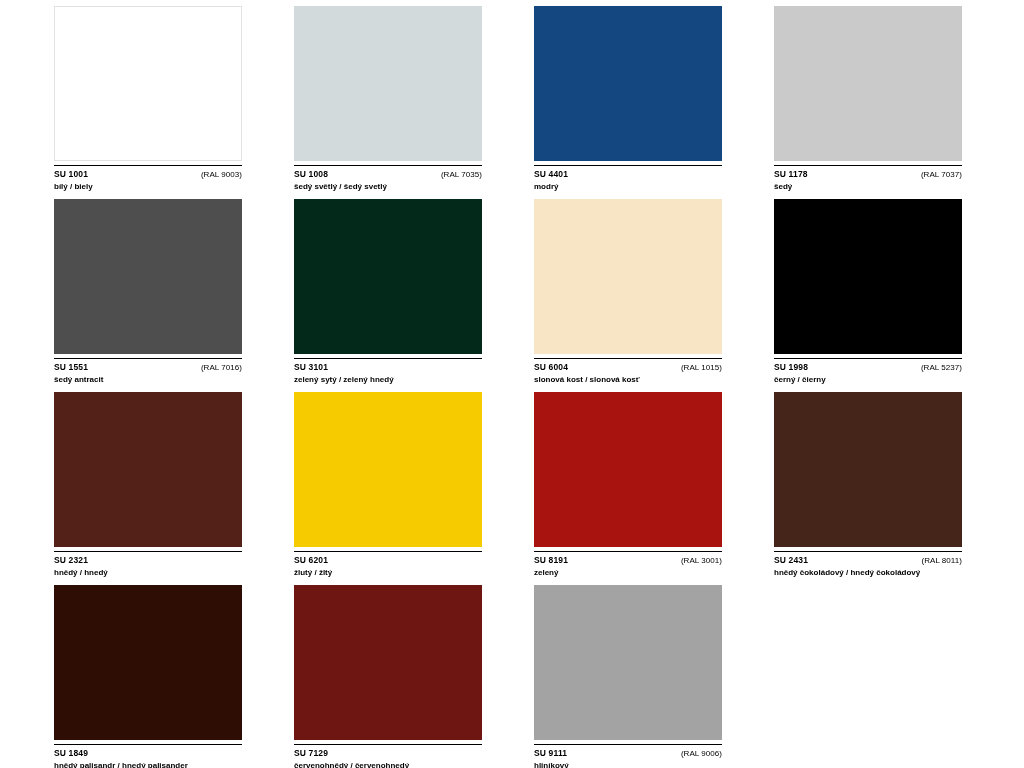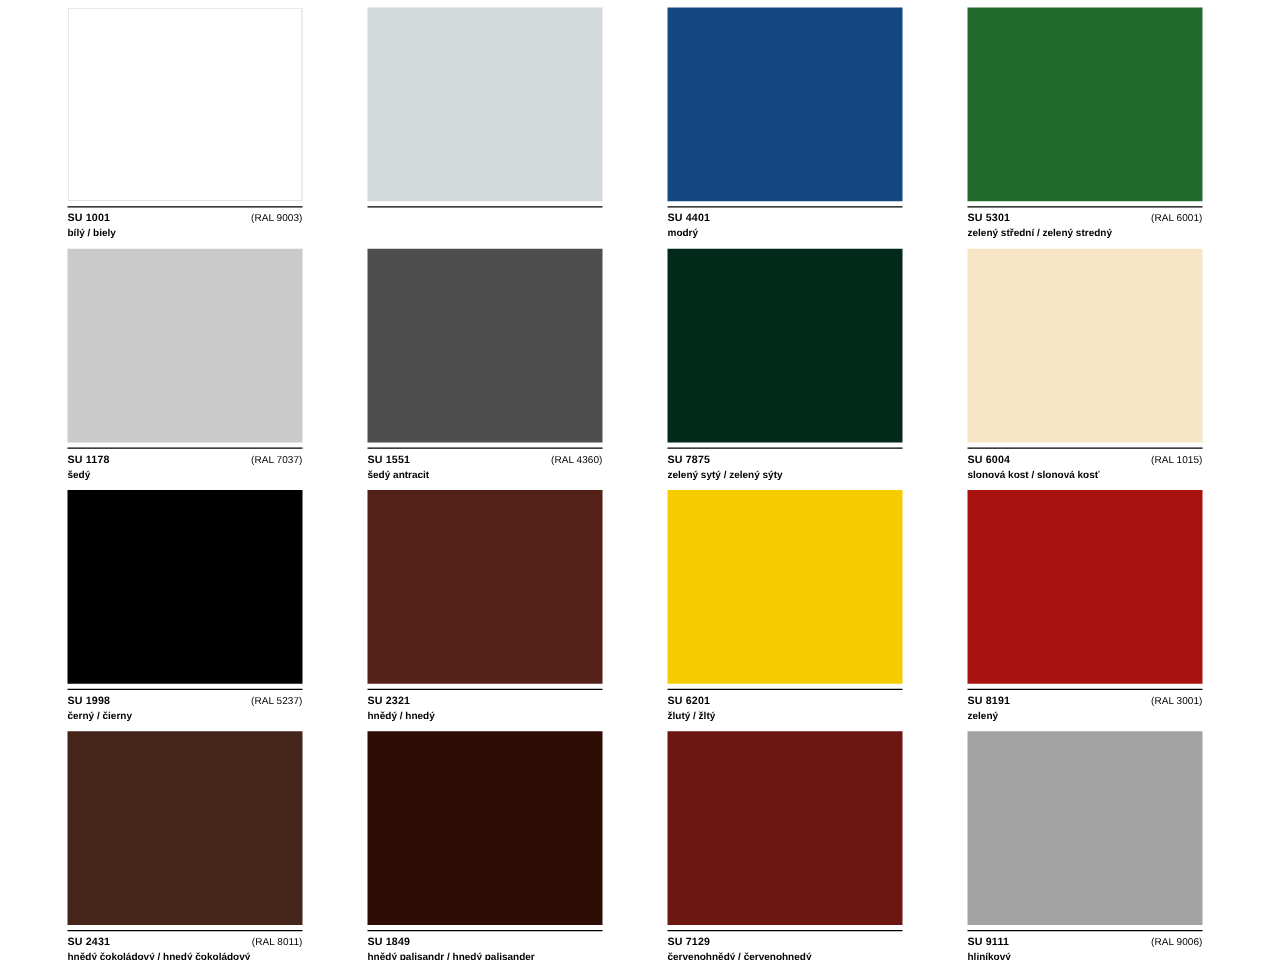--- a/index.html
+++ b/index.html
@@ -96,74 +96,70 @@
         <div class="swatch-topline">
           <span class="swatch-code">SU 1001</span>
           <span class="swatch-ral">(RAL 9003)</span>
         </div>
         <div class="swatch-name">bílý / biely</div>
       </div>
     </div>
     <div class="swatch-cell">
       <div class="swatch-chip" style="background: rgb(210, 218, 219);"></div>
       <div class="swatch-rule"></div>
+      <div class="swatch-meta">
+        <div class="swatch-topline">
+          <span class="swatch-code">SU 1008</span>
+          <span class="swatch-ral">(RAL 7035)</span>
+        </div>
+        <div class="swatch-name">šedý světlý / šedý svetlý</div>
+      </div>
     </div>
     <div class="swatch-cell">
       <div class="swatch-chip" style="background: rgb(20, 71, 127);"></div>
       <div class="swatch-rule"></div>
       <div class="swatch-meta">
         <div class="swatch-topline">
           <span class="swatch-code">SU 4401</span>
           <span class="swatch-ral"></span>
         </div>
         <div class="swatch-name">modrý</div>
-      </div>
-    </div>
-    <div class="swatch-cell">
-      <div class="swatch-chip" style="background: rgb(34, 107, 44);"></div>
-      <div class="swatch-rule"></div>
-      <div class="swatch-meta">
-        <div class="swatch-topline">
-          <span class="swatch-code">SU 5301</span>
-          <span class="swatch-ral">(RAL 6001)</span>
-        </div>
-        <div class="swatch-name">zelený střední / zelený stredný</div>
       </div>
     </div>
     <div class="swatch-cell">
       <div class="swatch-chip" style="background: rgb(202, 202, 202);"></div>
       <div class="swatch-rule"></div>
       <div class="swatch-meta">
         <div class="swatch-topline">
           <span class="swatch-code">SU 1178</span>
           <span class="swatch-ral">(RAL 7037)</span>
         </div>
         <div class="swatch-name">šedý</div>
       </div>
     </div>
     <div class="swatch-cell">
       <div class="swatch-chip" style="background: rgb(78, 78, 78);"></div>
       <div class="swatch-rule"></div>
       <div class="swatch-meta">
         <div class="swatch-topline">
           <span class="swatch-code">SU 1551</span>
-          <span class="swatch-ral">(RAL 4360)</span>
+          <span class="swatch-ral">(RAL 7016)</span>
         </div>
         <div class="swatch-name">šedý antracit</div>
       </div>
     </div>
     <div class="swatch-cell">
       <div class="swatch-chip" style="background: rgb(3, 41, 27);"></div>
       <div class="swatch-rule"></div>
       <div class="swatch-meta">
         <div class="swatch-topline">
-          <span class="swatch-code">SU 7875</span>
-          <span class="swatch-ral"></span>
-        </div>
-        <div class="swatch-name">zelený sytý / zelený sýty</div>
+          <span class="swatch-code">SU 3101</span>
+          <span class="swatch-ral"></span>
+        </div>
+        <div class="swatch-name">zelený sytý / zelený hnedý</div>
       </div>
     </div>
     <div class="swatch-cell">
       <div class="swatch-chip" style="background: rgb(247, 229, 197);"></div>
       <div class="swatch-rule"></div>
       <div class="swatch-meta">
         <div class="swatch-topline">
           <span class="swatch-code">SU 6004</span>
           <span class="swatch-ral">(RAL 1015)</span>
         </div>

